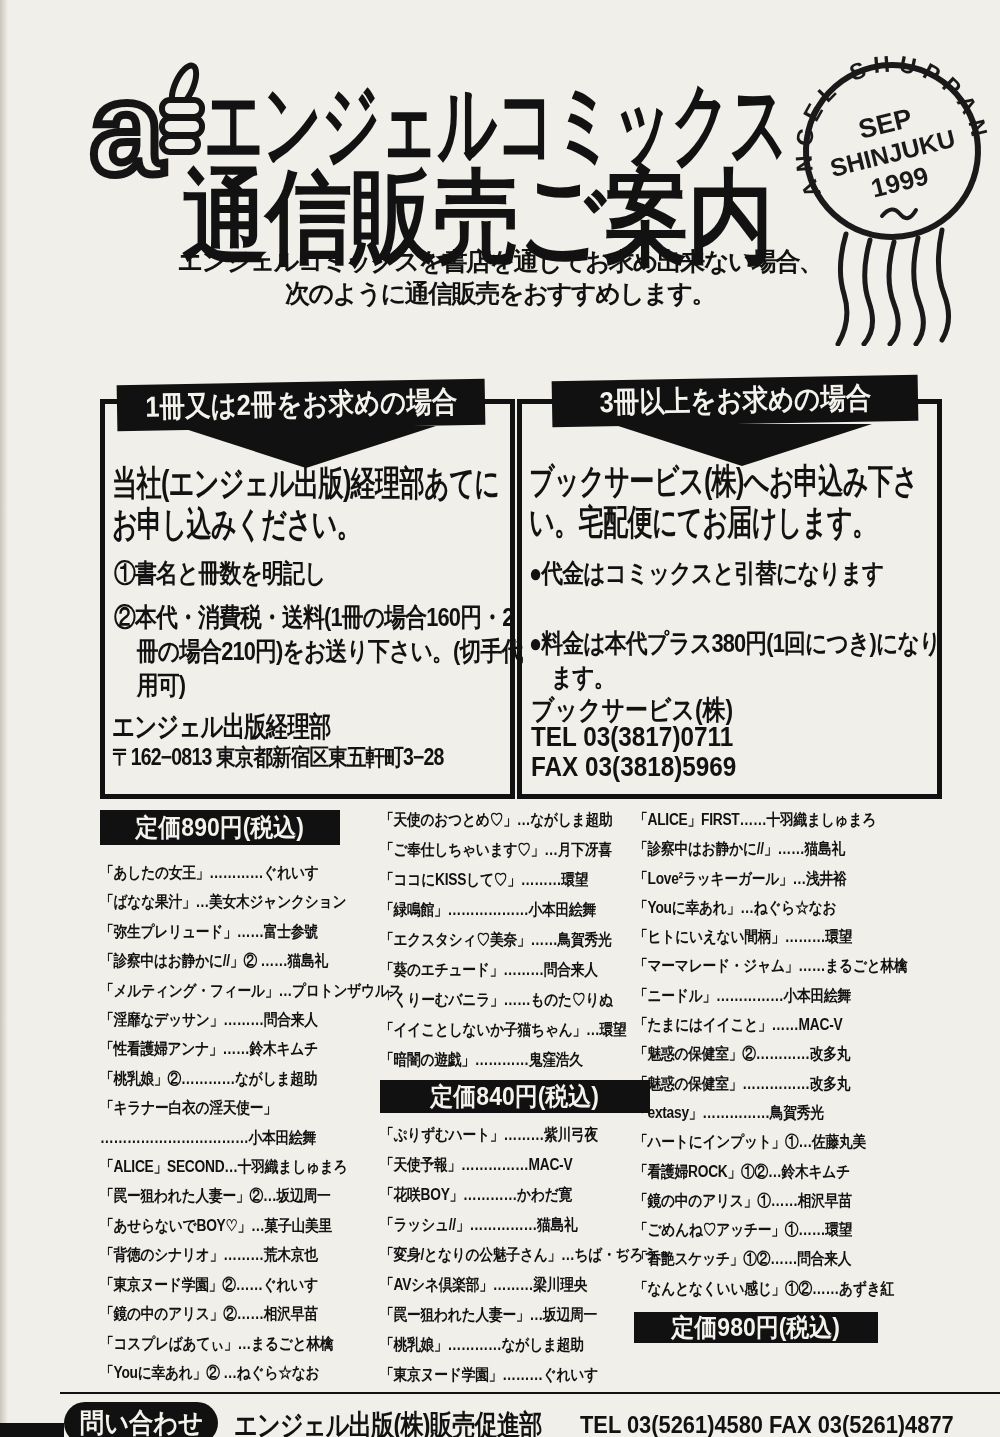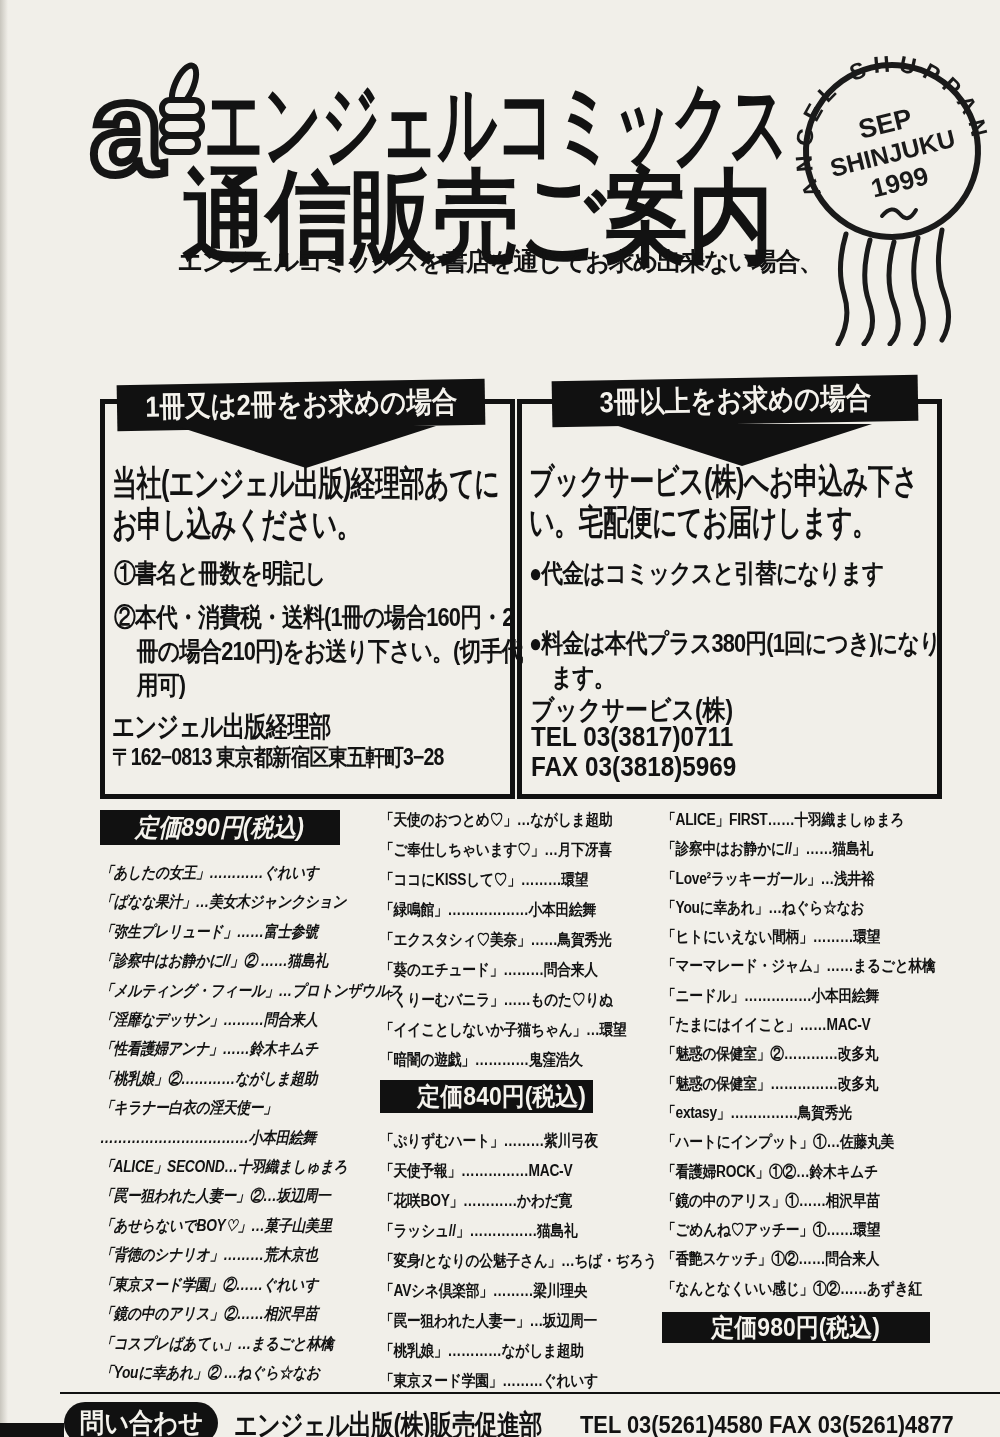--- a/index.html
+++ b/index.html
@@ -37,28 +37,28 @@
   .step2 b{font-weight:900;}
   .bullet1{left:529px;top:556px;width:480px;padding-left:26px;text-indent:-26px;}
   .bullet2{left:529px;top:626px;width:480px;padding-left:26px;text-indent:-26px;}
   .dept-l{left:112px;top:708px;font-size:28px;font-weight:700;letter-spacing:-1px;transform:scaleX(.8);transform-origin:0 0;}
   .addr-l{left:112px;top:742px;font-size:23px;font-weight:600;letter-spacing:-1px;transform:scaleX(.85);transform-origin:0 0;}
   .company-r{left:531px;top:692px;font-size:27px;font-weight:600;transform:scaleX(.85);transform-origin:0 0;}
   .tel-r{left:531px;top:722px;font-size:27px;font-weight:600;transform:scaleX(.9);transform-origin:0 0;}
   .fax-r{left:531px;top:752px;font-size:27px;font-weight:600;transform:scaleX(.9);transform-origin:0 0;}
   
   .col{position:absolute;}
-  .col1{left:100px;top:810px;width:290px;font-style:italic;}
+  .col1{left:100px;top:810px;width:290px;}
   .col2{left:380px;top:805px;width:288px;}
-  .col3{left:662px;top:805px;width:300px;}
+  .col3{left:634px;top:805px;width:300px;}
   .price-bar{background:#111;color:#f4f2ec;display:flex;align-items:center;justify-content:center;}
   .price-bar span{font-size:25px;font-weight:900;transform:scaleX(.92);white-space:nowrap;}
   .pb1{width:240px;height:35px;margin-bottom:13px;}
-  .pb2{width:213px;height:33px;margin-top:5px;margin-bottom:13px;justify-content:flex-end;}
-  .pb3{width:268px;height:31px;margin-top:9px;margin-bottom:11px;}
+  .pb2{width:270px;height:33px;margin-top:5px;margin-bottom:7px;}
+  .pb3{width:244px;height:31px;margin-top:9px;margin-bottom:11px;}
   .li{font-size:16px;font-weight:700;line-height:29.4px;letter-spacing:-.3px;transform:scaleX(.86);transform-origin:0 50%;white-space:nowrap;}
   .col2 .li{line-height:30px;}
   .col3 .li{line-height:29.3px;}
   
   .foot-rule{left:60px;top:1392px;width:940px;height:2px;background:#111;}
   .foot-pill{left:64px;top:1402px;width:154px;height:42px;background:#111;border-radius:21px;display:flex;align-items:center;justify-content:center;}
   .foot-pill span{color:#f4f2ec;font-size:27px;font-weight:900;transform:scaleX(.9);white-space:nowrap;}
   .foot-dept{left:234px;top:1406px;font-size:29px;font-weight:800;letter-spacing:-1px;transform:scaleX(.8);transform-origin:0 0;}
   .foot-tel{left:580px;top:1412px;font-size:23px;font-weight:600;transform:scaleX(.95);transform-origin:0 0;}
   .corner-black{left:0;top:1423px;width:64px;height:14px;background:#111;}
@@ -100,20 +100,21 @@
       <path d="M 60,208 q -10,34 -2,60 q 8,26 -6,50"></path>
       <path d="M 84,214 q -10,36 -1,62 q 9,26 -5,42"></path>
       <path d="M 108,216 q -10,36 0,62 q 10,26 -4,40"></path>
       <path d="M 132,212 q -9,38 1,64 q 10,26 -3,42"></path>
       <path d="M 156,204 q -8,38 2,64 q 10,26 -2,46"></path>
       <path d="M 96,190 q 10,-12 18,-2 q 8,10 16,-4" stroke-width="4"></path>
     </g>
   </svg>
 
   <div class="abs subtitle sub1">エンジェルコミックスを書店を通じてお求め出来ない場合、</div>
+  <div class="abs subtitle sub2">次のように通信販売をおすすめします。</div>
 
 
   <div class="abs case-box box-l"></div>
   <div class="abs case-box box-r"></div>
 
   <div class="abs banner banner-l">
     <span>1冊又は2冊をお求めの場合</span>
   </div>
   <div class="abs banner banner-r">
     <span>3冊以上をお求めの場合</span>

